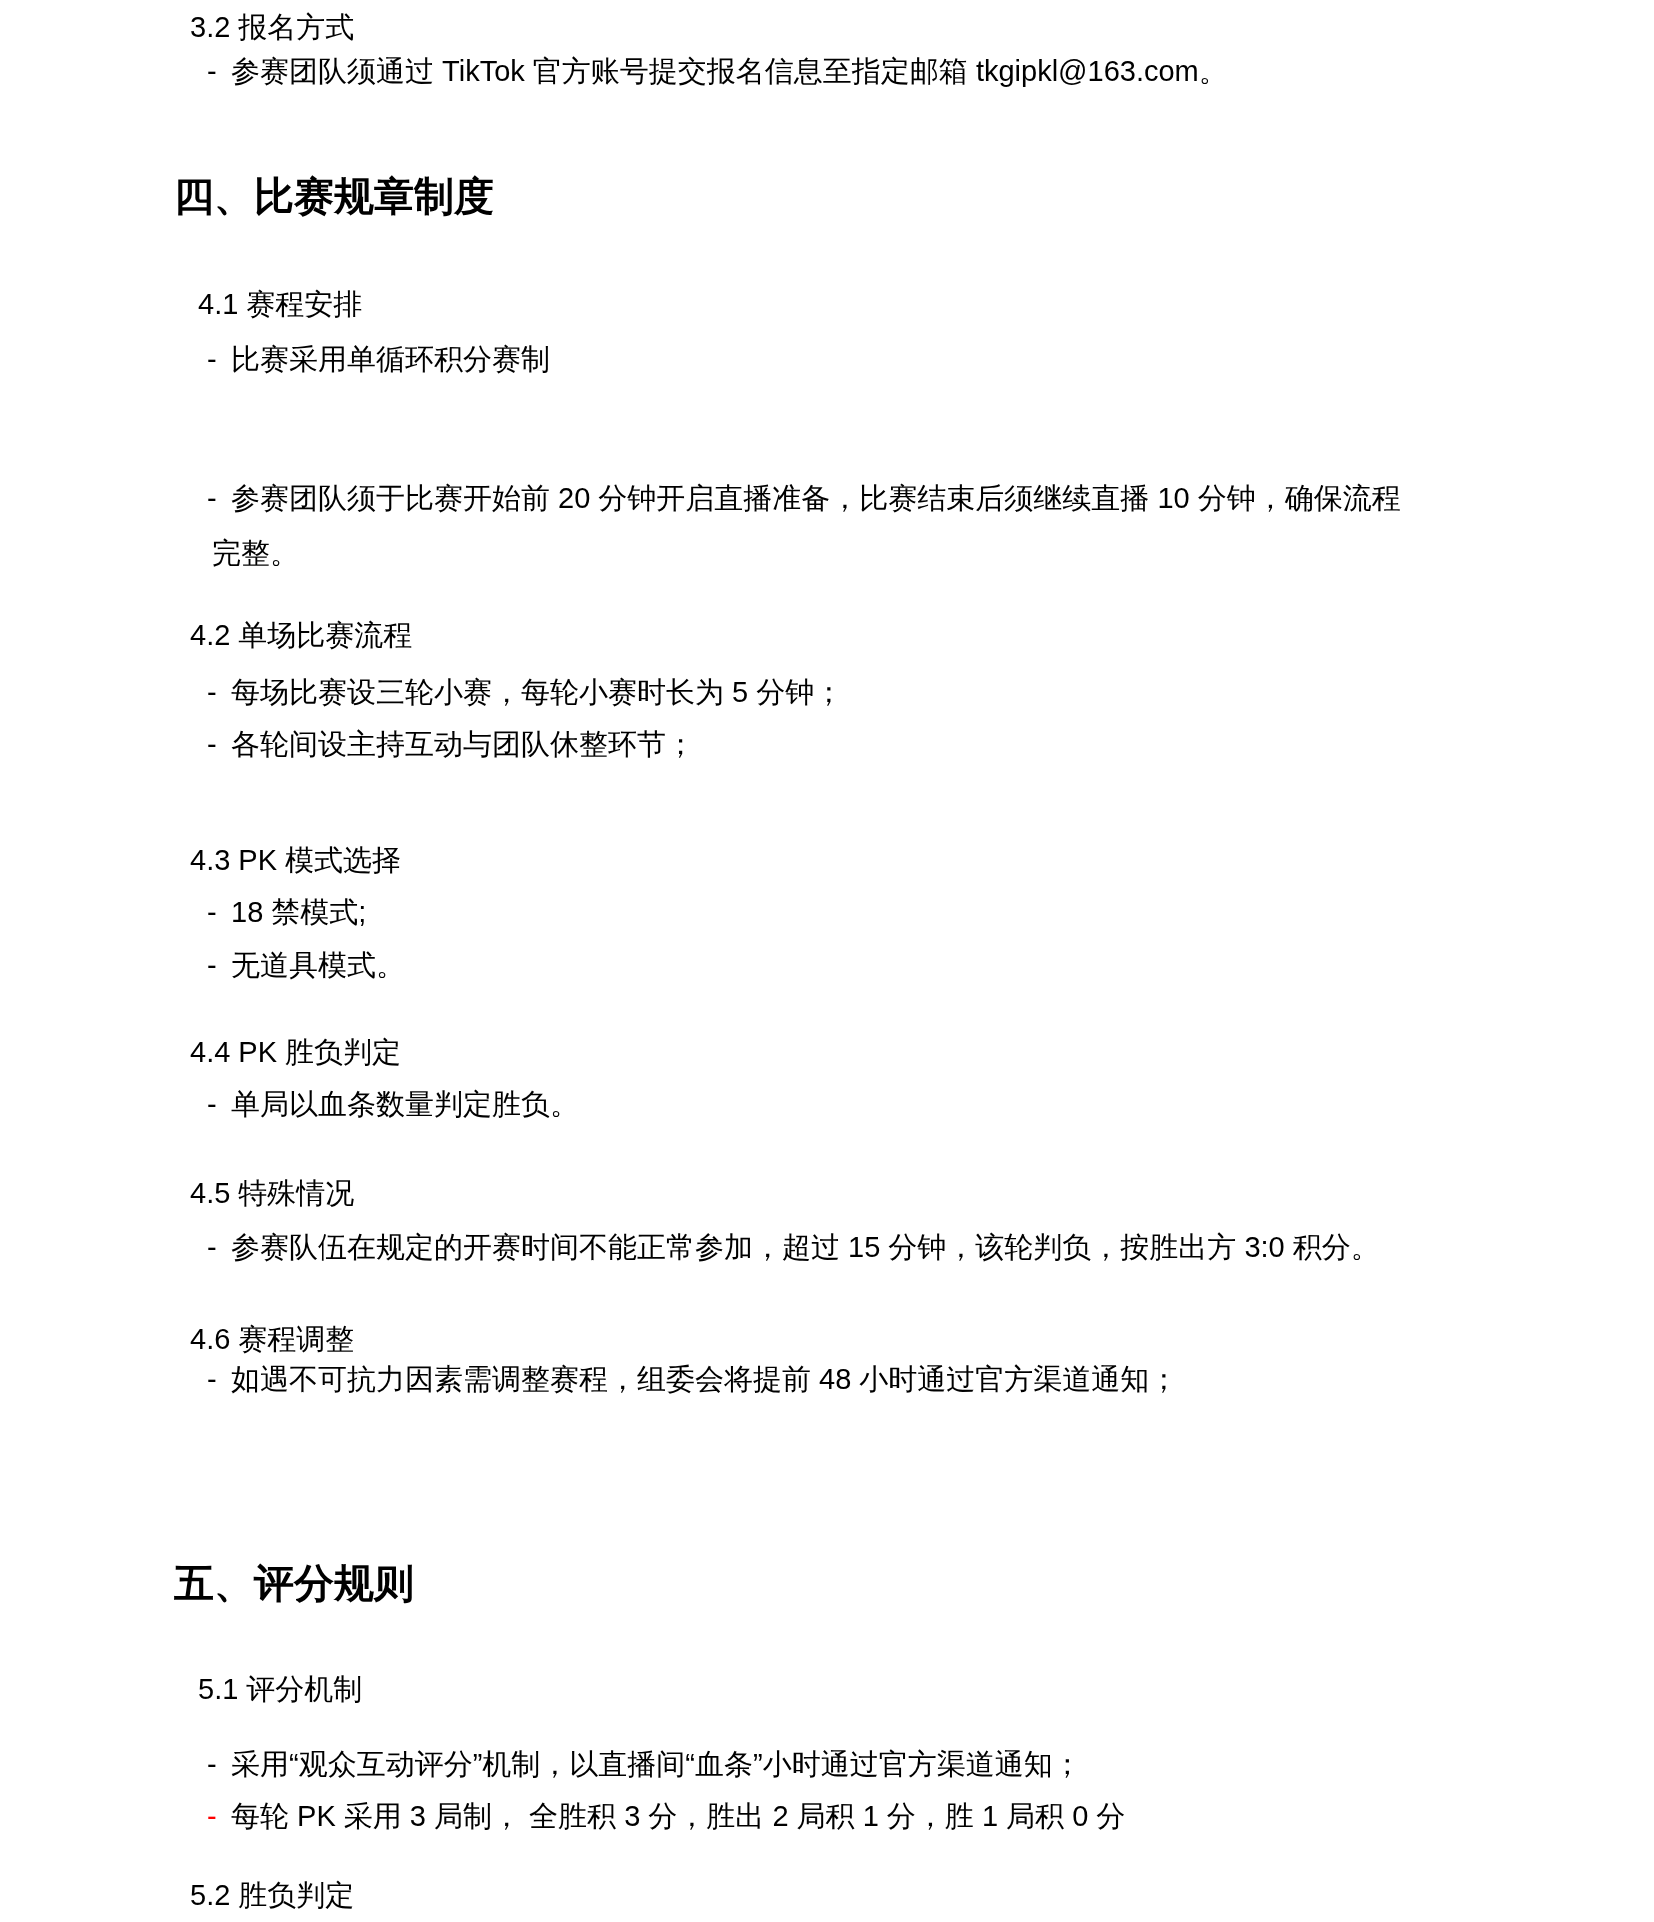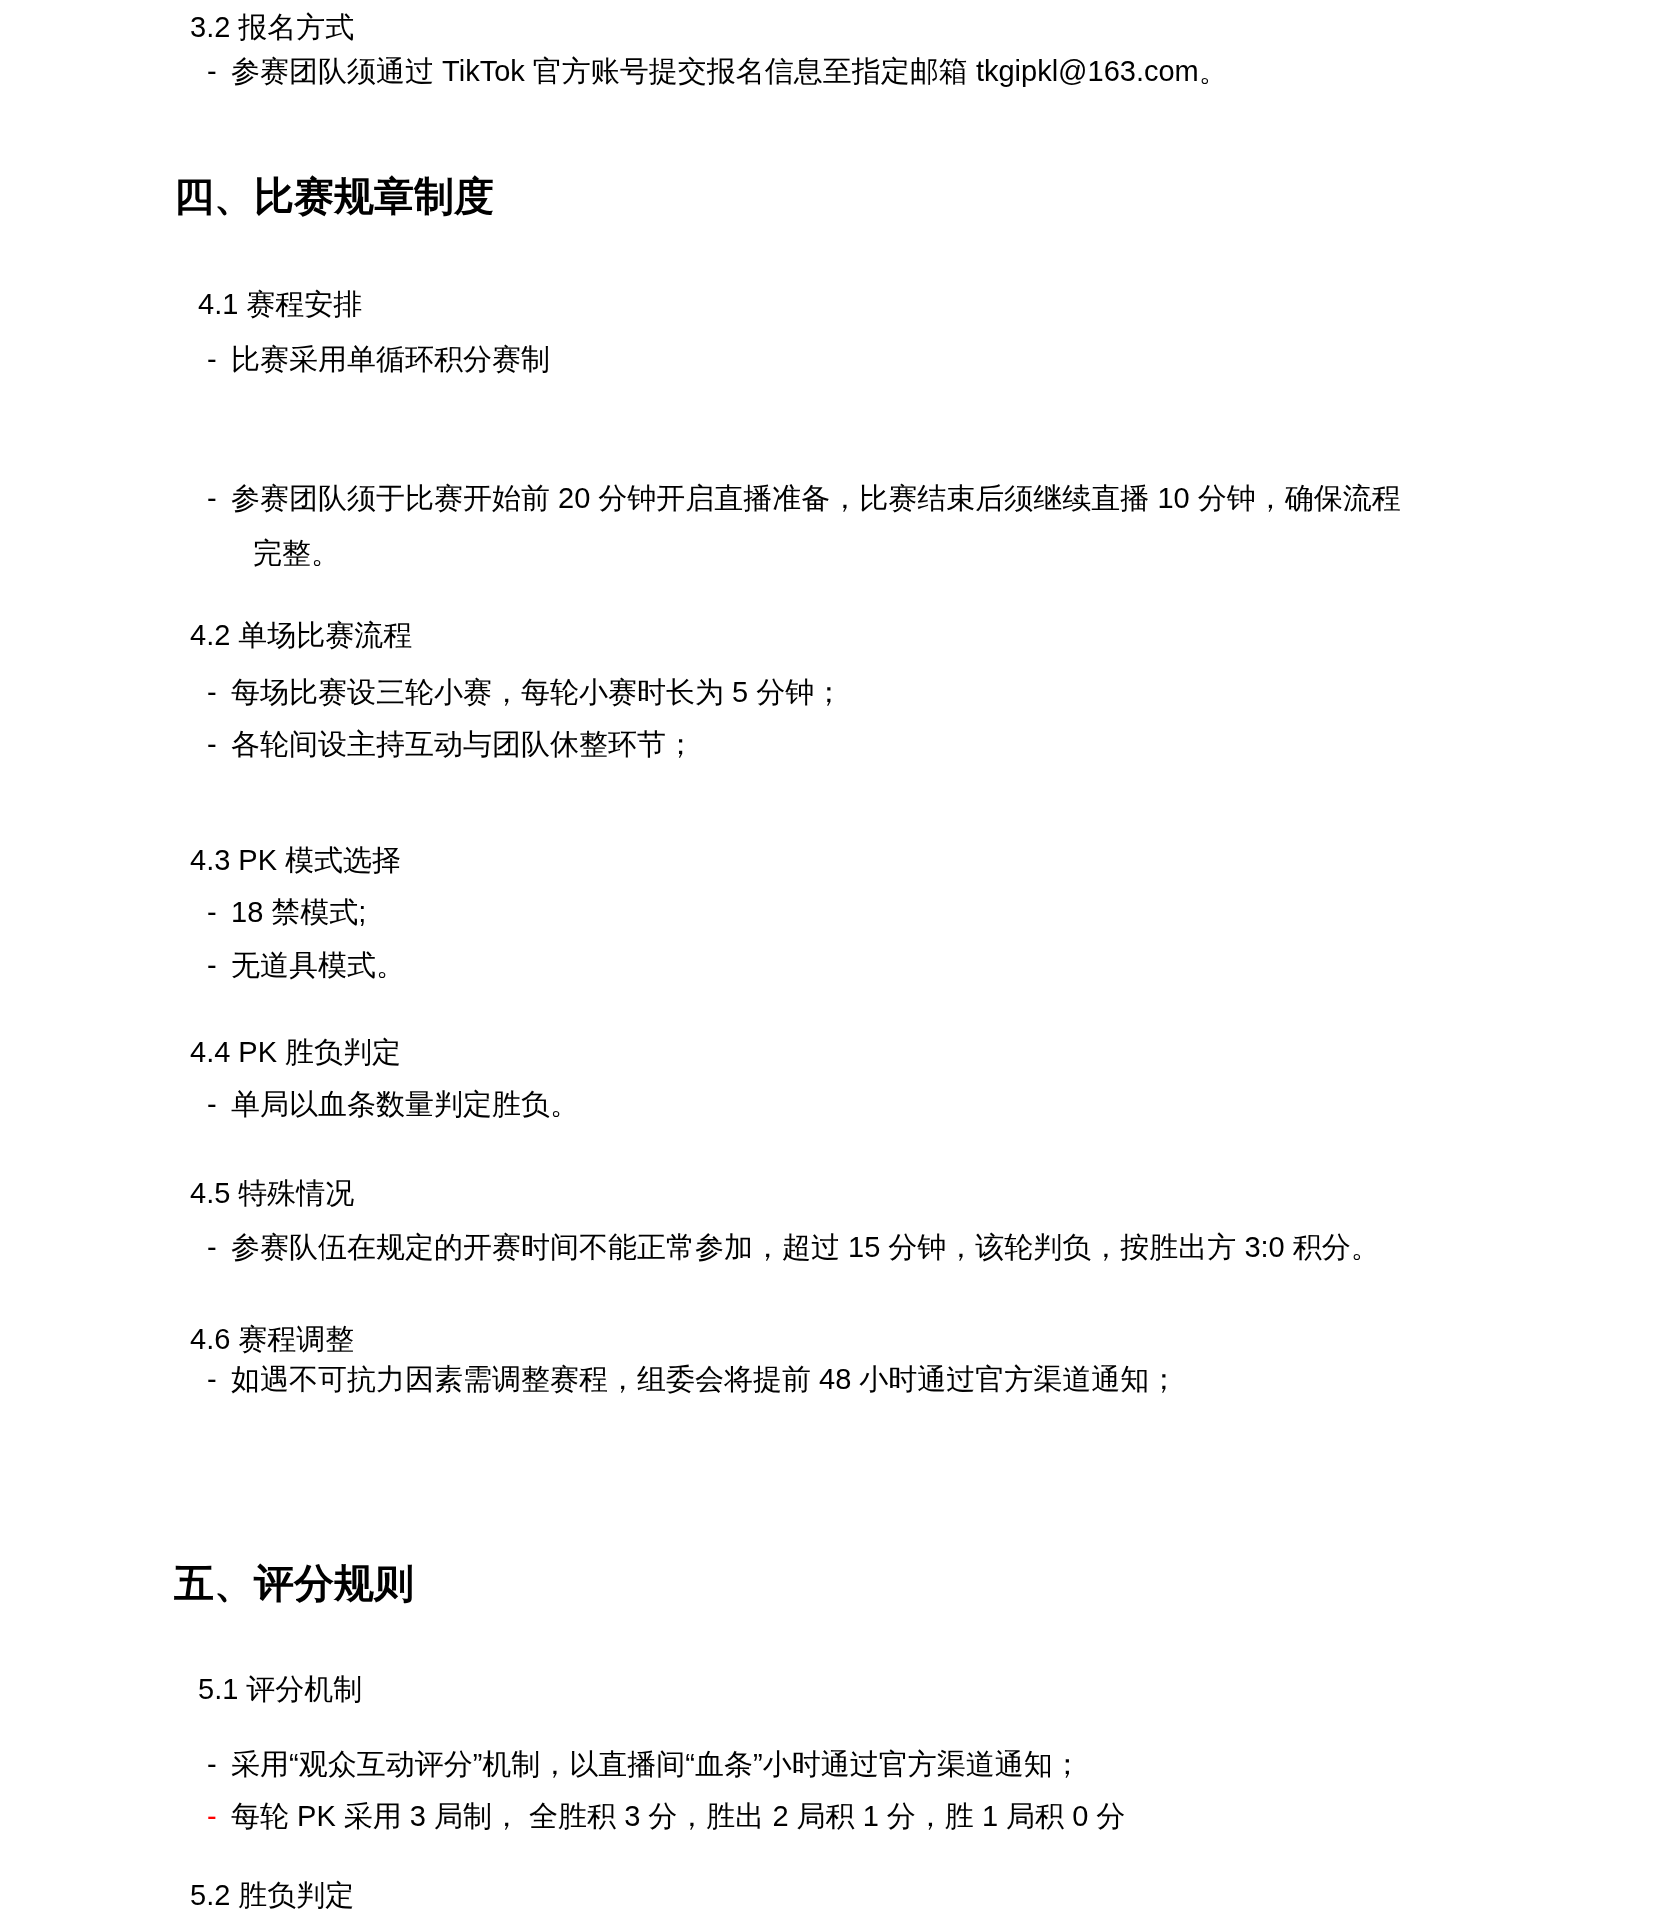--- a/index.html
+++ b/index.html
@@ -24,21 +24,21 @@
     font-size: 40px;
     line-height: 50px;
     font-weight: 700;
     font-family: Liberation Mono, monospace;
   }
   .sub { left: 190px; }
   .sub.indent { left: 198px; }
   .bullet { left: 186px; margin-left: 21px; }
   .bullet .marker { display: inline-block; width: 24px; }
   .bullet.accent .marker { color: #ff0000; }
-  .cont { left: 212px; margin-left: 41px; }
+  .cont { left: 212px; }
 </style>
 </head>
 <body>
 
 <div class="page">
 
   <div class="line sub" style="top:8px">3.2 报名方式</div>
 
   <div class="line bullet" style="top:52px"><span class="marker">-</span><span class="btext">参赛团队须通过 TikTok 官方账号提交报名信息至指定邮箱 tkgipkl@163.com。</span></div>
 

